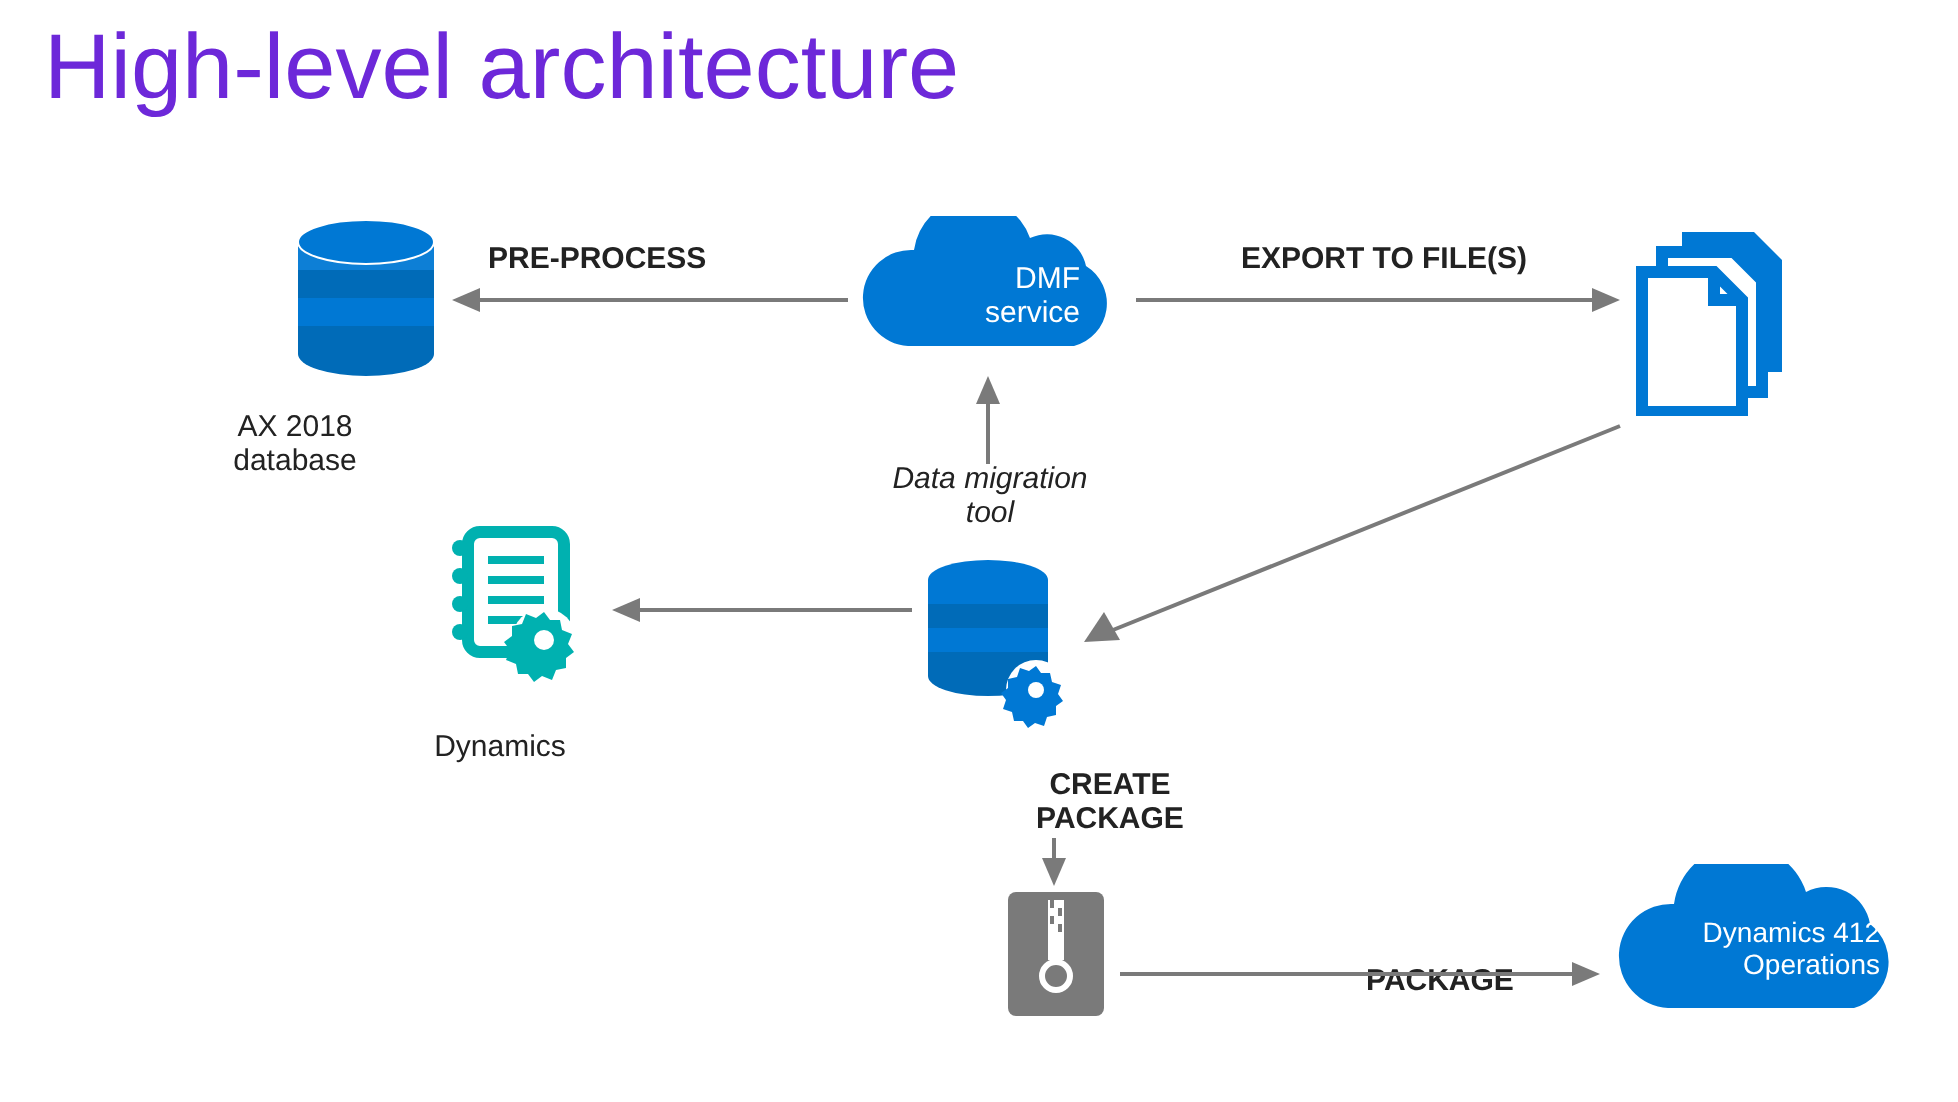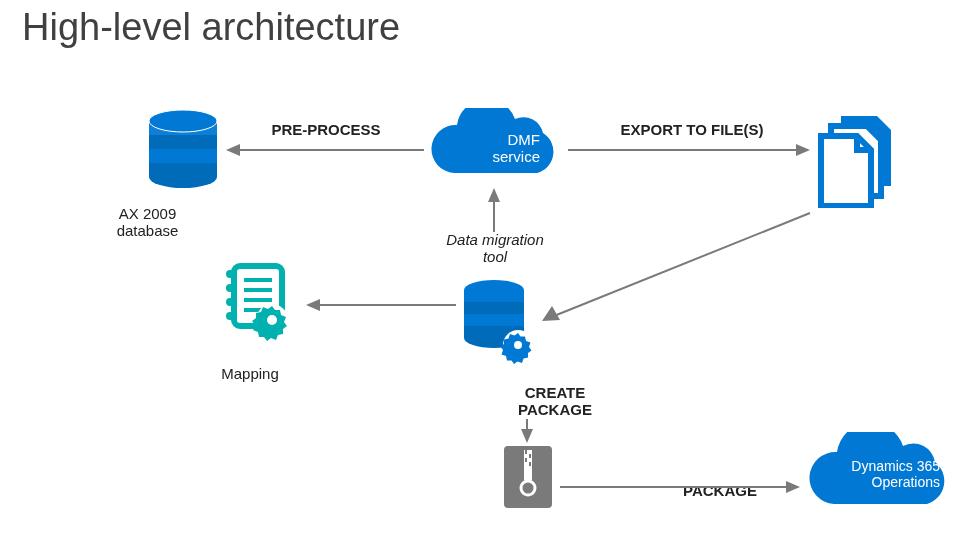--- a/index.html
+++ b/index.html
@@ -8,23 +8,23 @@
     height: 551px;
     background: #ffffff;
     font-family: "Segoe UI Light", "Segoe UI", Arial, sans-serif;
     position: relative;
     overflow: hidden;
   }
   .title {
     position: absolute;
     left: 22px;
     top: 6px;
-    font-size: 38px;
+    font-size: 46px;
     font-weight: 300;
-    color: #404040;
+    color: #6d28d9;
   }
   .label {
     position: absolute;
     font-family: "Segoe UI", Arial, sans-serif;
     font-size: 15px;
     color: #222;
     text-align: center;
   }
   .label.bold { font-weight: 700; }
   .label.reg { font-weight: 400; }
@@ -45,42 +45,42 @@
 <div class="icon-slot" style="left:143px; top:108px;">
   <svg width="80" height="90" viewBox="0 0 80 90">
     <ellipse cx="40" cy="13" rx="34" ry="11" fill="#0078d4"></ellipse>
     <path d="M6 13 v14 a34 11 0 0 0 68 0 v-14" fill="#0078d4" opacity="0.95"></path>
     <path d="M6 27 v14 a34 11 0 0 0 68 0 v-14" fill="#006bb8"></path>
     <path d="M6 41 v14 a34 11 0 0 0 68 0 v-14" fill="#0078d4"></path>
     <path d="M6 55 v14 a34 11 0 0 0 68 0 v-14" fill="#006bb8"></path>
     <ellipse cx="40" cy="13" rx="34" ry="11" fill="none" stroke="#fff" stroke-width="1"></ellipse>
   </svg>
 </div>
-<div class="label reg" style="left:100px; top:205px; width:95px; white-space:pre-line;">AX 2009
+<div class="label reg" style="left:100px; top:205px; width:95px; white-space:pre-line;">AX 2018
 database</div>
 
 <div class="icon-slot" style="left:224px; top:260px;">
   <svg width="80" height="95" viewBox="0 0 80 95">
     <rect x="10" y="6" width="48" height="60" rx="6" fill="none" stroke="#00b1b0" stroke-width="6"></rect>
     <line x1="20" y1="20" x2="48" y2="20" stroke="#00b1b0" stroke-width="4"></line>
     <line x1="20" y1="30" x2="48" y2="30" stroke="#00b1b0" stroke-width="4"></line>
     <line x1="20" y1="40" x2="48" y2="40" stroke="#00b1b0" stroke-width="4"></line>
     <line x1="20" y1="50" x2="48" y2="50" stroke="#00b1b0" stroke-width="4"></line>
     <circle cx="6" cy="14" r="4" fill="#00b1b0"></circle>
     <circle cx="6" cy="28" r="4" fill="#00b1b0"></circle>
     <circle cx="6" cy="42" r="4" fill="#00b1b0"></circle>
     <circle cx="6" cy="56" r="4" fill="#00b1b0"></circle>
     <g transform="translate(48,60)">
       <circle cx="0" cy="0" r="16" fill="#fff"></circle>
       <path d="M0,-14 l3,4 h5 l1,5 l5,2 l-2,5 l3,4 -4,3 v5 l-5,1 -2,5 -5,-2 -4,3 -3,-4 h-5 l-1,-5 -5,-2 2,-5 -3,-4 4,-3 v-5 l5,-1 2,-5 5,2 z" fill="#00b1b0"></path>
       <circle cx="0" cy="0" r="5" fill="#fff"></circle>
     </g>
   </svg>
 </div>
-<div class="label reg" style="left:200px; top:365px; width:100px;">Mapping</div>
+<div class="label reg" style="left:200px; top:365px; width:100px;">Dynamics</div>
 
 <div class="icon-slot" style="left:414px; top:108px;">
   <svg width="160" height="80" viewBox="0 0 160 80">
     <path d="M40 65 a24 24 0 0 1 3 -48 a30 30 0 0 1 58 -6 a20 20 0 0 1 28 14 a22 22 0 0 1 -6 40 z" fill="#0078d4"></path>
   </svg>
 </div>
 <div class="cloud-label" style="left:445px; top:131px; width:95px; white-space:pre-line;">DMF
 service</div>
 
 <div class="label reg" style="left:430px; top:231px; width:130px; white-space:pre-line;font-style:italic;">Data migration
@@ -124,24 +124,24 @@
     <rect x="27" y="16" width="2" height="4" fill="#7a7a7a"></rect>
     <rect x="31" y="20" width="2" height="4" fill="#7a7a7a"></rect>
   </svg>
 </div>
 
 <div class="icon-slot" style="left:790px; top:432px;">
   <svg width="180" height="90" viewBox="0 0 180 90">
     <path d="M44 72 a26 26 0 0 1 3 -52 a34 34 0 0 1 66 -6 a22 22 0 0 1 32 16 a24 24 0 0 1 -8 42 z" fill="#0078d4"></path>
   </svg>
 </div>
-<div class="cloud-label" style="left:820px; top:458px; width:120px; white-space:pre-line; font-size:14px;">Dynamics 365
+<div class="cloud-label" style="left:820px; top:458px; width:120px; white-space:pre-line; font-size:14px;">Dynamics 412
 Operations</div>
 
-<div class="label bold" style="left:244px; top:121px; width:120px; text-align:center;margin-left:22px;">PRE-PROCESS</div>
+<div class="label bold" style="left:244px; top:121px; width:120px; text-align:left;">PRE-PROCESS</div>
 <div class="label bold" style="left:612px; top:121px; width:160px; ">EXPORT TO FILE(S)</div>
 <div class="label bold" style="left:505px; top:384px; width:100px; white-space:pre-line;">CREATE
 PACKAGE</div>
 <div class="label bold" style="left:680px; top:482px; width:80px;">PACKAGE</div>
 
 <div class="icon-slot" style="left:226px; top:143px;">
   <svg width="198" height="14" viewBox="0 0 198 14">
     <line x1="198" y1="7" x2="12" y2="7" stroke="#7a7a7a" stroke-width="2"></line>
     <polygon points="0,7 14,1 14,13" fill="#7a7a7a"></polygon>
   </svg>

